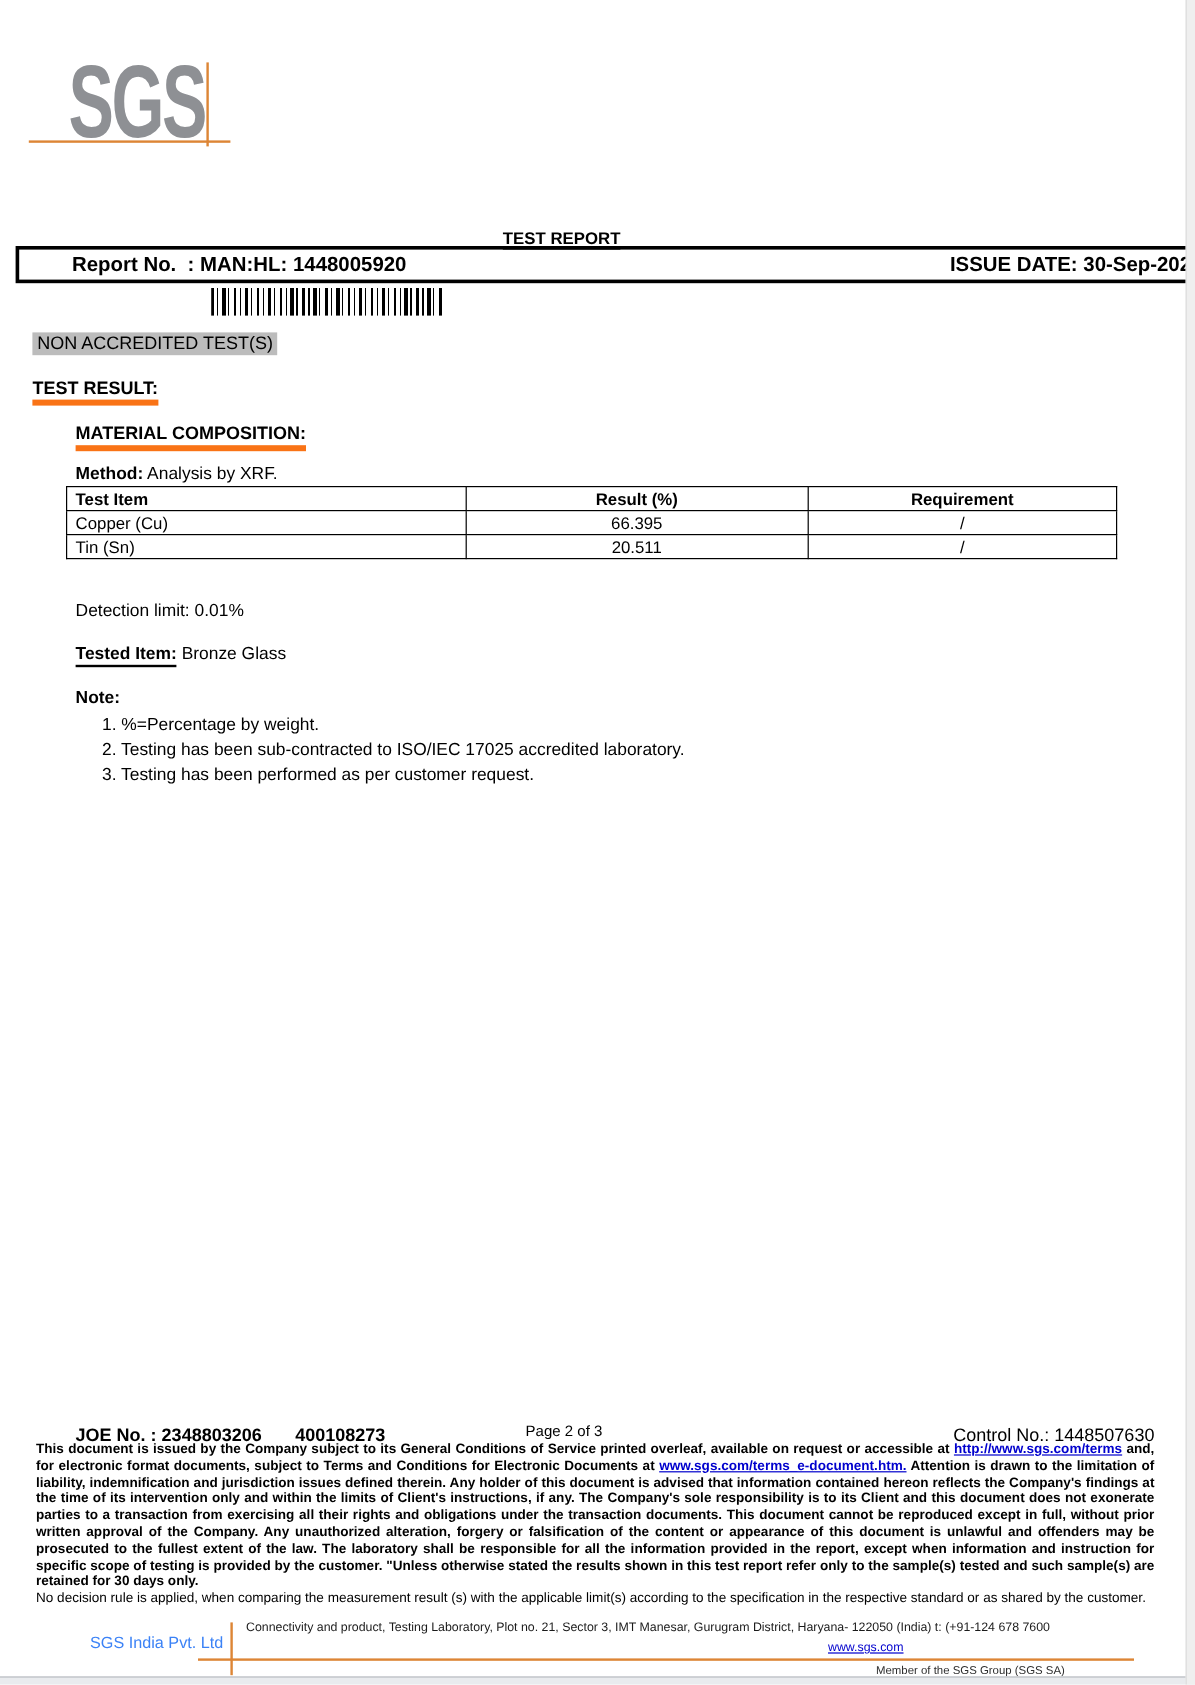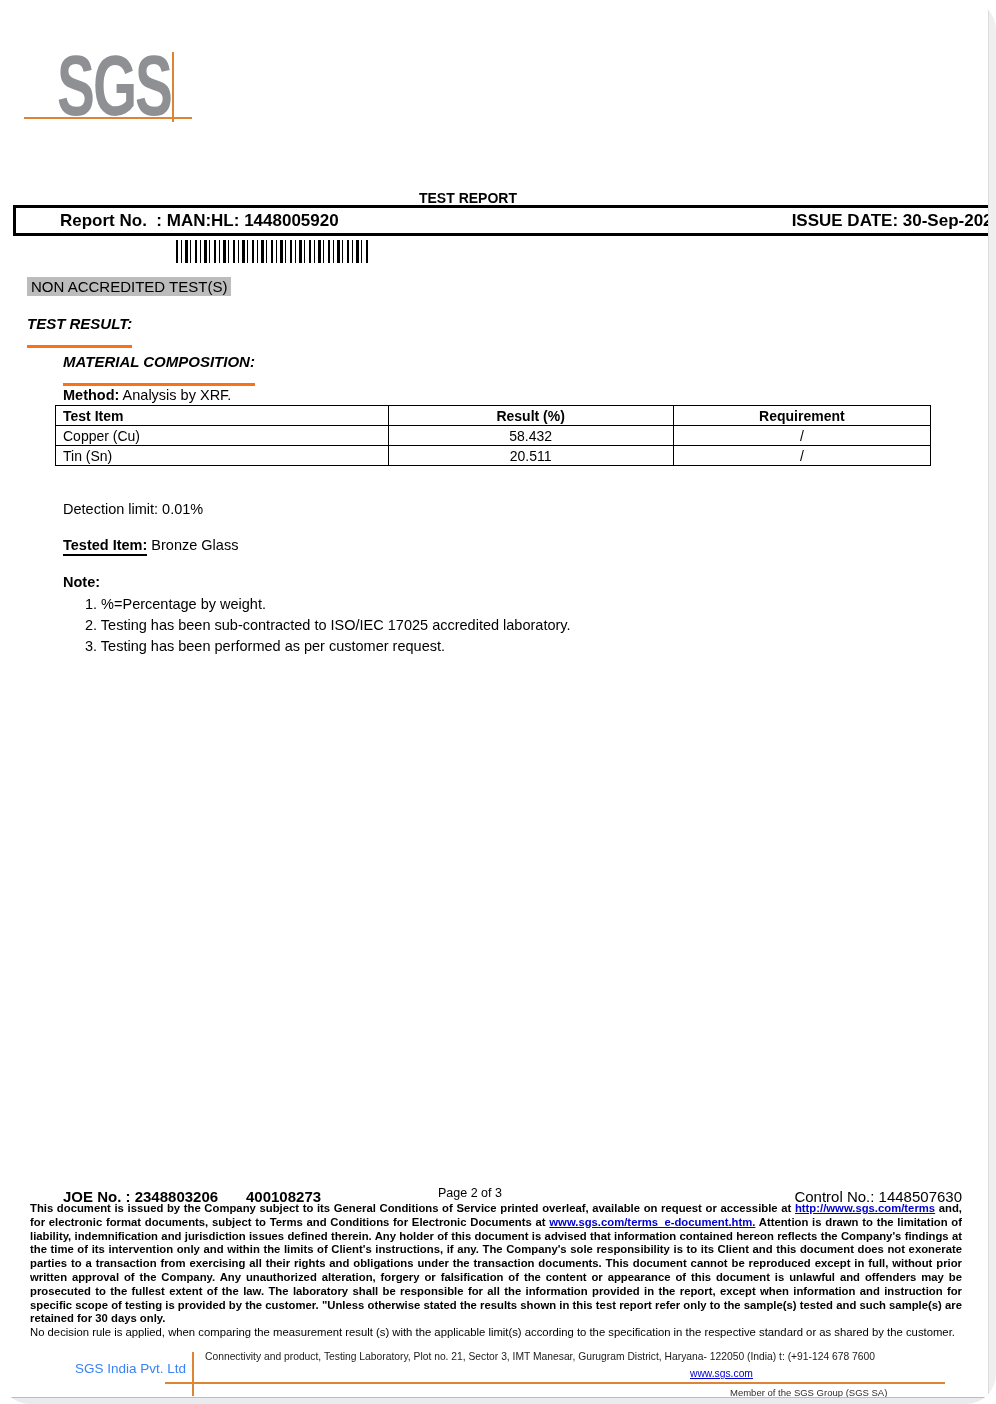--- a/index.html
+++ b/index.html
@@ -1,17 +1,17 @@
 <!DOCTYPE html>
 <html><head>
 <meta charset="utf-8">
 <style>
   html,body{margin:0;padding:0;background:#fff;}
   .page{position:relative;width:996px;height:1404px;background:#ffffff;
-        font-family:"Liberation Sans",sans-serif;color:#000;overflow:hidden;border-radius:30px;}
+        font-family:"Liberation Sans",sans-serif;color:#000;overflow:hidden;}
   .abs{position:absolute;}
 
   
   .logo-text{font-weight:bold;color:#8e9094;font-size:86px;line-height:1;
              letter-spacing:-3px;transform:scaleX(.66);transform-origin:left top;}
   .accent-v{width:2px;background:#dd8535;}
   .accent-h{height:2px;background:#dd8535;}
 
   
   .doc-title{width:936px;text-align:center;font-size:14px;font-weight:bold;}
@@ -19,21 +19,21 @@
   .report-box{left:13px;top:205px;width:942px;height:25px;border:3px solid #000;
               display:flex;align-items:center;justify-content:space-between;
               padding:0 58px 0 44px;font-size:17px;font-weight:bold;}
   .pre{white-space:pre;}
   .barcode{left:176px;top:240px;width:194px;height:23px;background-color:#fff;
      background-image:repeating-linear-gradient(90deg,#000 0 2px,#fff 2px 5px,#000 5px 6px,#fff 6px 9px,#000 9px 12px,#fff 12px 14px,#000 14px 15px,#fff 15px 19px);}
 
   
   .h-gray{font-size:15px;font-weight:normal;background:#bcbcbc;padding:1px 4px;}
   .h-underline{font-size:15px;font-weight:bold;}
-  .h-underline span{border-bottom:3px solid #f97316;padding-bottom:13px;font-style:italic;}
+  .h-underline span{border-bottom:5px solid #f97316;padding-bottom:1px;}
   .body-text{font-size:14.5px;}
   .bold{font-weight:bold;}
 
   
   table.results{left:55px;top:405px;width:876px;border-collapse:collapse;}
   table.results th,table.results td{border:1.5px solid #000;height:19px;
       font-size:14px;padding:0;}
   table.results th{font-weight:bold;}
   .col-item{width:38%;text-align:left;padding-left:7px !important;}
   .col-center{text-align:center;}
@@ -94,21 +94,21 @@
     <thead>
       <tr>
         <th class="col-item">Test Item</th>
         <th class="col-center" style="width:32.6%;">Result (%)</th>
         <th class="col-center" style="width:29.4%;">Requirement</th>
       </tr>
     </thead>
     <tbody>
       <tr>
         <td class="col-item">Copper (Cu)</td>
-        <td class="col-center">58.432</td>
+        <td class="col-center">66.395</td>
         <td class="col-center">/</td>
       </tr>
       <tr>
         <td class="col-item">Tin (Sn)</td>
         <td class="col-center">20.511</td>
         <td class="col-center">/</td>
       </tr>
     </tbody>
   </table>
 

